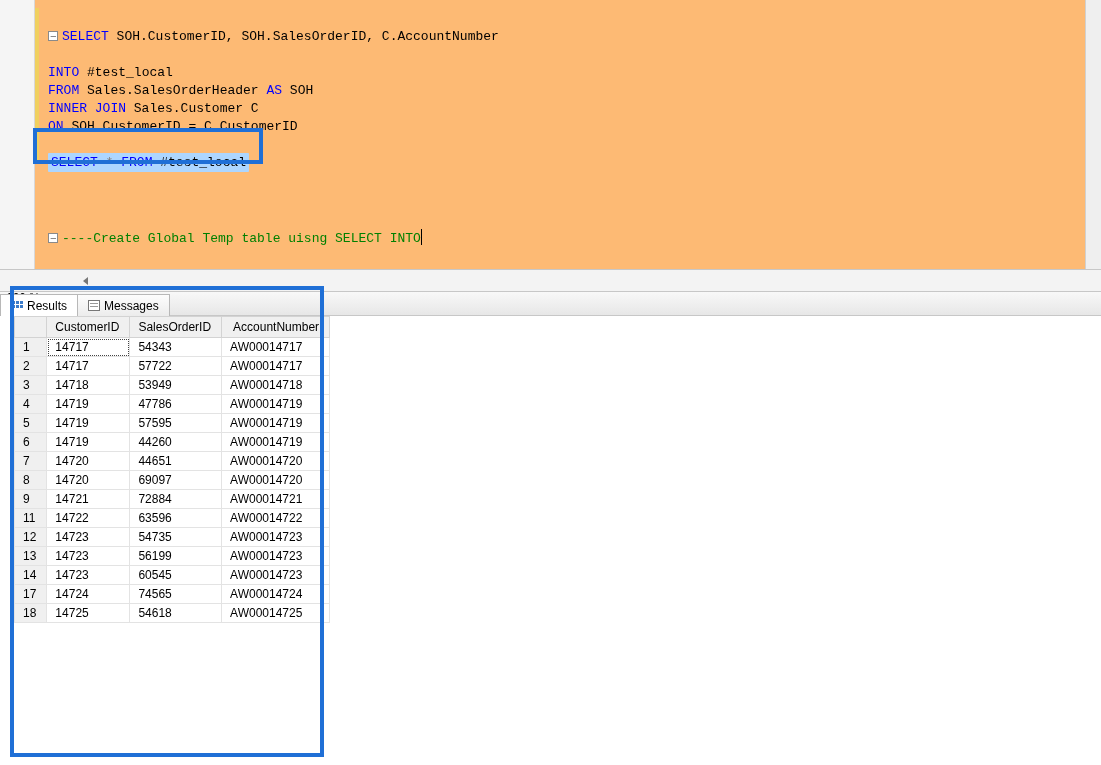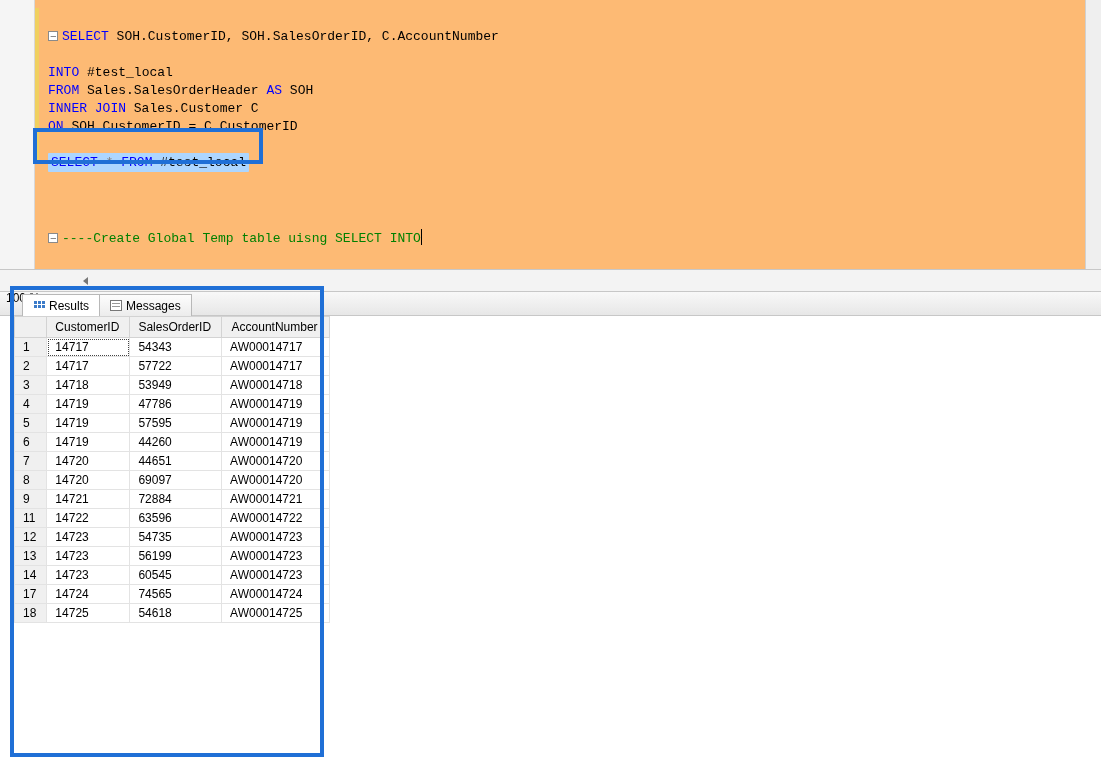--- a/index.html
+++ b/index.html
@@ -120,21 +120,21 @@
     border-top: 5px solid #777;
     transform: rotate(90deg);
   }
   
   .tabs-bar {
     height: 24px;
     background: linear-gradient(#f8f8f8,#e7e7e7);
     border-bottom: 1px solid #c7c7c7;
     display: flex;
     align-items: flex-end;
-    padding-left: 22px;
+    padding-left: 0;
   }
   .tab {
     display: flex;
     align-items: center;
     gap: 4px;
     height: 22px;
     padding: 0 10px;
     border: 1px solid #b8b8b8;
     border-bottom: none;
     background: linear-gradient(#fdfdfd,#ececec);
@@ -185,21 +185,21 @@
     z-index: 5;
   }
   table.results {
     border-collapse: collapse;
     font-size: 12px;
     margin-left: 14px;
   }
   table.results th {
     background: #f0f0f0;
     font-weight: normal;
-    text-align: center;
+    text-align: right;
     padding: 3px 10px 3px 8px;
     border: 1px solid #d3d3d3;
   }
   table.results td {
     padding: 2px 10px 2px 8px;
     border: 1px solid #e3e3e3;
   }
   table.results th.rownum-head {
     width: 24px;
     background: #f0f0f0;

